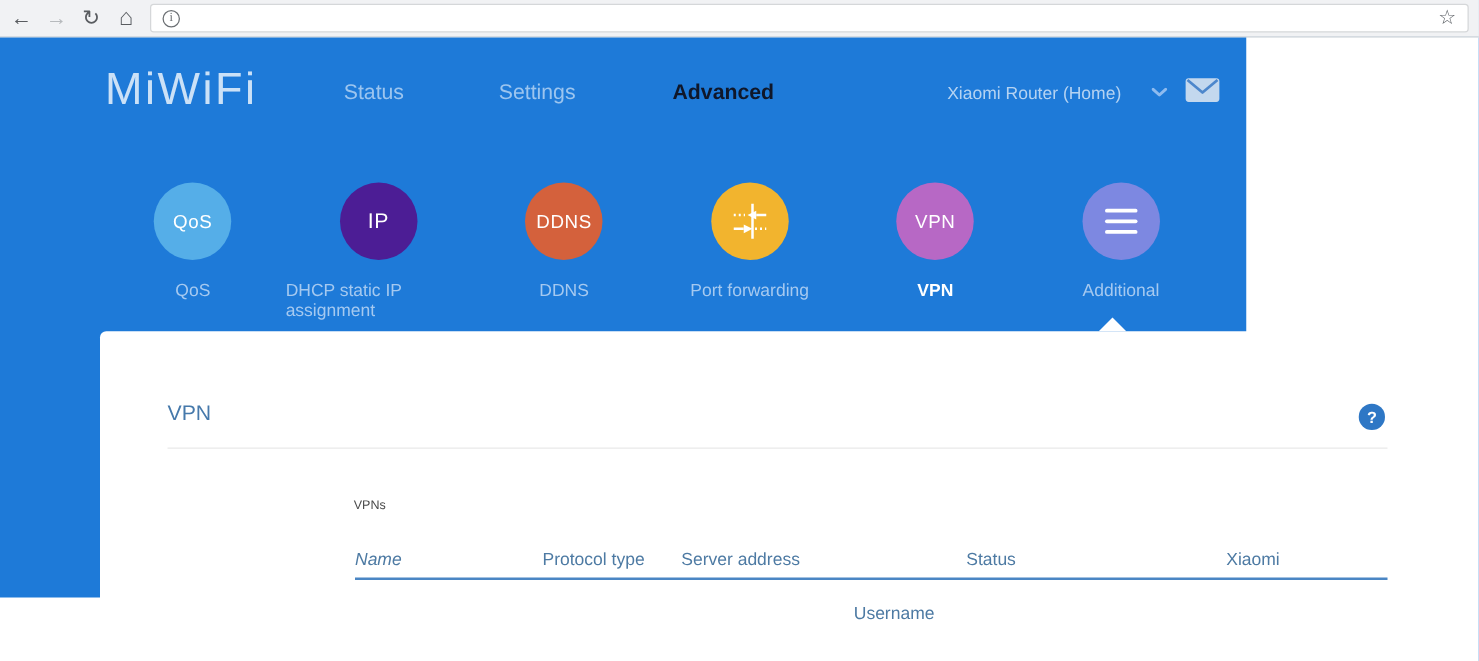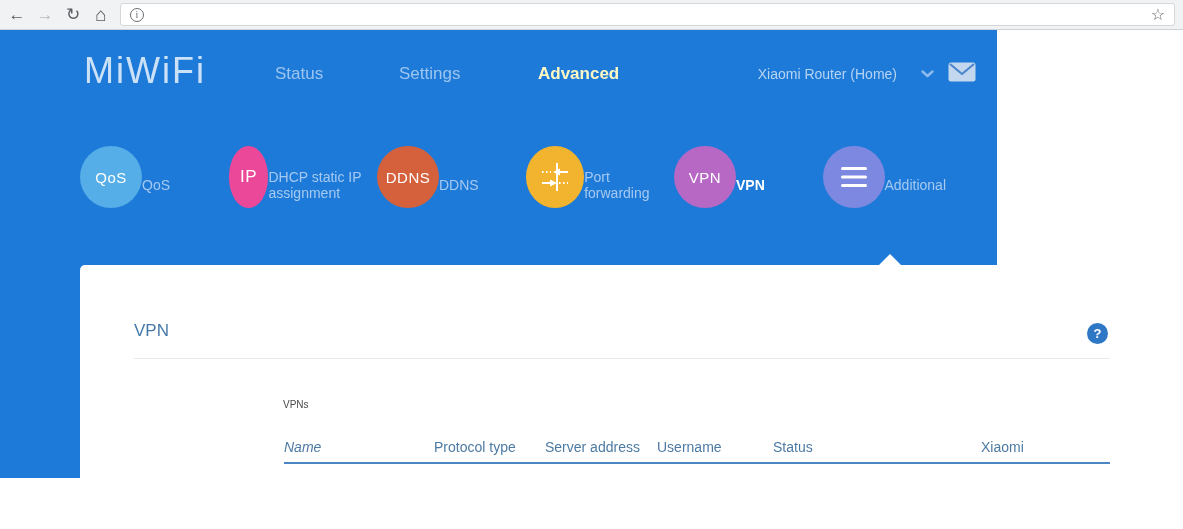--- a/index.html
+++ b/index.html
@@ -38,36 +38,36 @@
     position:absolute; top:30px; left:0; width:997px; height:448px;
     background:#1e7ad8;
   }
 
   
   .logo {
     position:absolute; left:84px; top:21px; font-size:36px; line-height:40px;
     color:#cbe1f7; letter-spacing:2px; font-weight:400;
   }
   .nav-item { position:absolute; top:34px; font-size:17px; color:#9cc5ef; cursor:pointer; }
-  .nav-item.active { color:#fef9c3; font-weight:bold; }
+  .nav-item.active { color:#0f172a; font-weight:bold; }
   .nav-status   { left:275px; }
   .nav-settings { left:399px; }
   .nav-advanced { left:538px; }
 
   .router-sel {
     position:absolute; top:36px; right:63px; display:flex; align-items:center; gap:24px;
     color:#b5d3f2; font-size:14px; cursor:pointer;
   }
   .mail { position:absolute; top:32px; right:21px; cursor:pointer; }
 
   
   .shortcuts {
     position:absolute; top:116px; left:80px; right:26px; display:flex;
   }
-  .shortcut { flex:1; display:flex; align-items:center; cursor:pointer; }
+  .shortcut { flex:1; display:flex; flex-direction:column; align-items:center; cursor:pointer; }
   .circle {
     width:62px; height:62px; border-radius:50%;
     display:flex; align-items:center; justify-content:center;
   }
   .badge { color:#ffffff; font-size:15px; letter-spacing:0.5px; }
   .badge-ip { font-size:17px; }
   .shortcut-label { margin-top:16px; font-size:14px; color:#a5c9f0; }
   .shortcut.active .shortcut-label { color:#ffffff; font-weight:bold; }
 
   
@@ -84,21 +84,21 @@
   .help {
     position:absolute; right:56px; top:58px; width:21px; height:21px; border-radius:50%;
     background:#2e77c5; color:#ffffff; font-size:13px; font-weight:bold;
     display:flex; align-items:center; justify-content:center; cursor:pointer;
   }
   .divider { position:absolute; left:54px; right:54px; top:93px; height:1px; background:#e9e9e9; }
   .section-title { position:absolute; left:203px; top:134px; font-size:10px; color:#4a4a4a; }
   .thead { position:absolute; top:174px; left:0; right:0; height:22px; font-size:14px; color:#4d7aa3; }
   .thead span { position:absolute; top:0; }
   .col0 { left:204px;font-style:italic; } .col1 { left:354px; } .col2 { left:465px; }
-  .col3 { left:577px; } .col4 { left:693px; } .col5 { left:901px; }
+  .col3 { left:603px;margin-top:43px; } .col4 { left:693px; } .col5 { left:901px; }
   .thead-rule { position:absolute; left:204px; width:826px; top:197px; height:2px; background:#4b86c4; }
 </style>
 </head>
 <body>
 
 <div class="chrome">
   <span class="nav-ico">←</span>
   <span class="nav-ico disabled">→</span>
   <span class="nav-ico">↻</span>
   <span class="nav-ico home">⌂</span>
@@ -132,21 +132,21 @@
   <div class="shortcuts">
 
     <div class="shortcut">
       <div class="circle" style="background-color: rgb(85, 174, 232);">
         <span class="badge">QoS</span>
       </div>
       <div class="shortcut-label">QoS</div>
     </div>
 
     <div class="shortcut">
-      <div class="circle" style="background-color: #ec4899;">
+      <div class="circle" style="background-color: #4c1d95;">
         <span class="badge badge-ip">IP</span>
       </div>
       <div class="shortcut-label">DHCP static IP assignment</div>
     </div>
 
     <div class="shortcut">
       <div class="circle" style="background-color: rgb(212, 97, 60);">
         <span class="badge">DDNS</span>
       </div>
       <div class="shortcut-label">DDNS</div>

